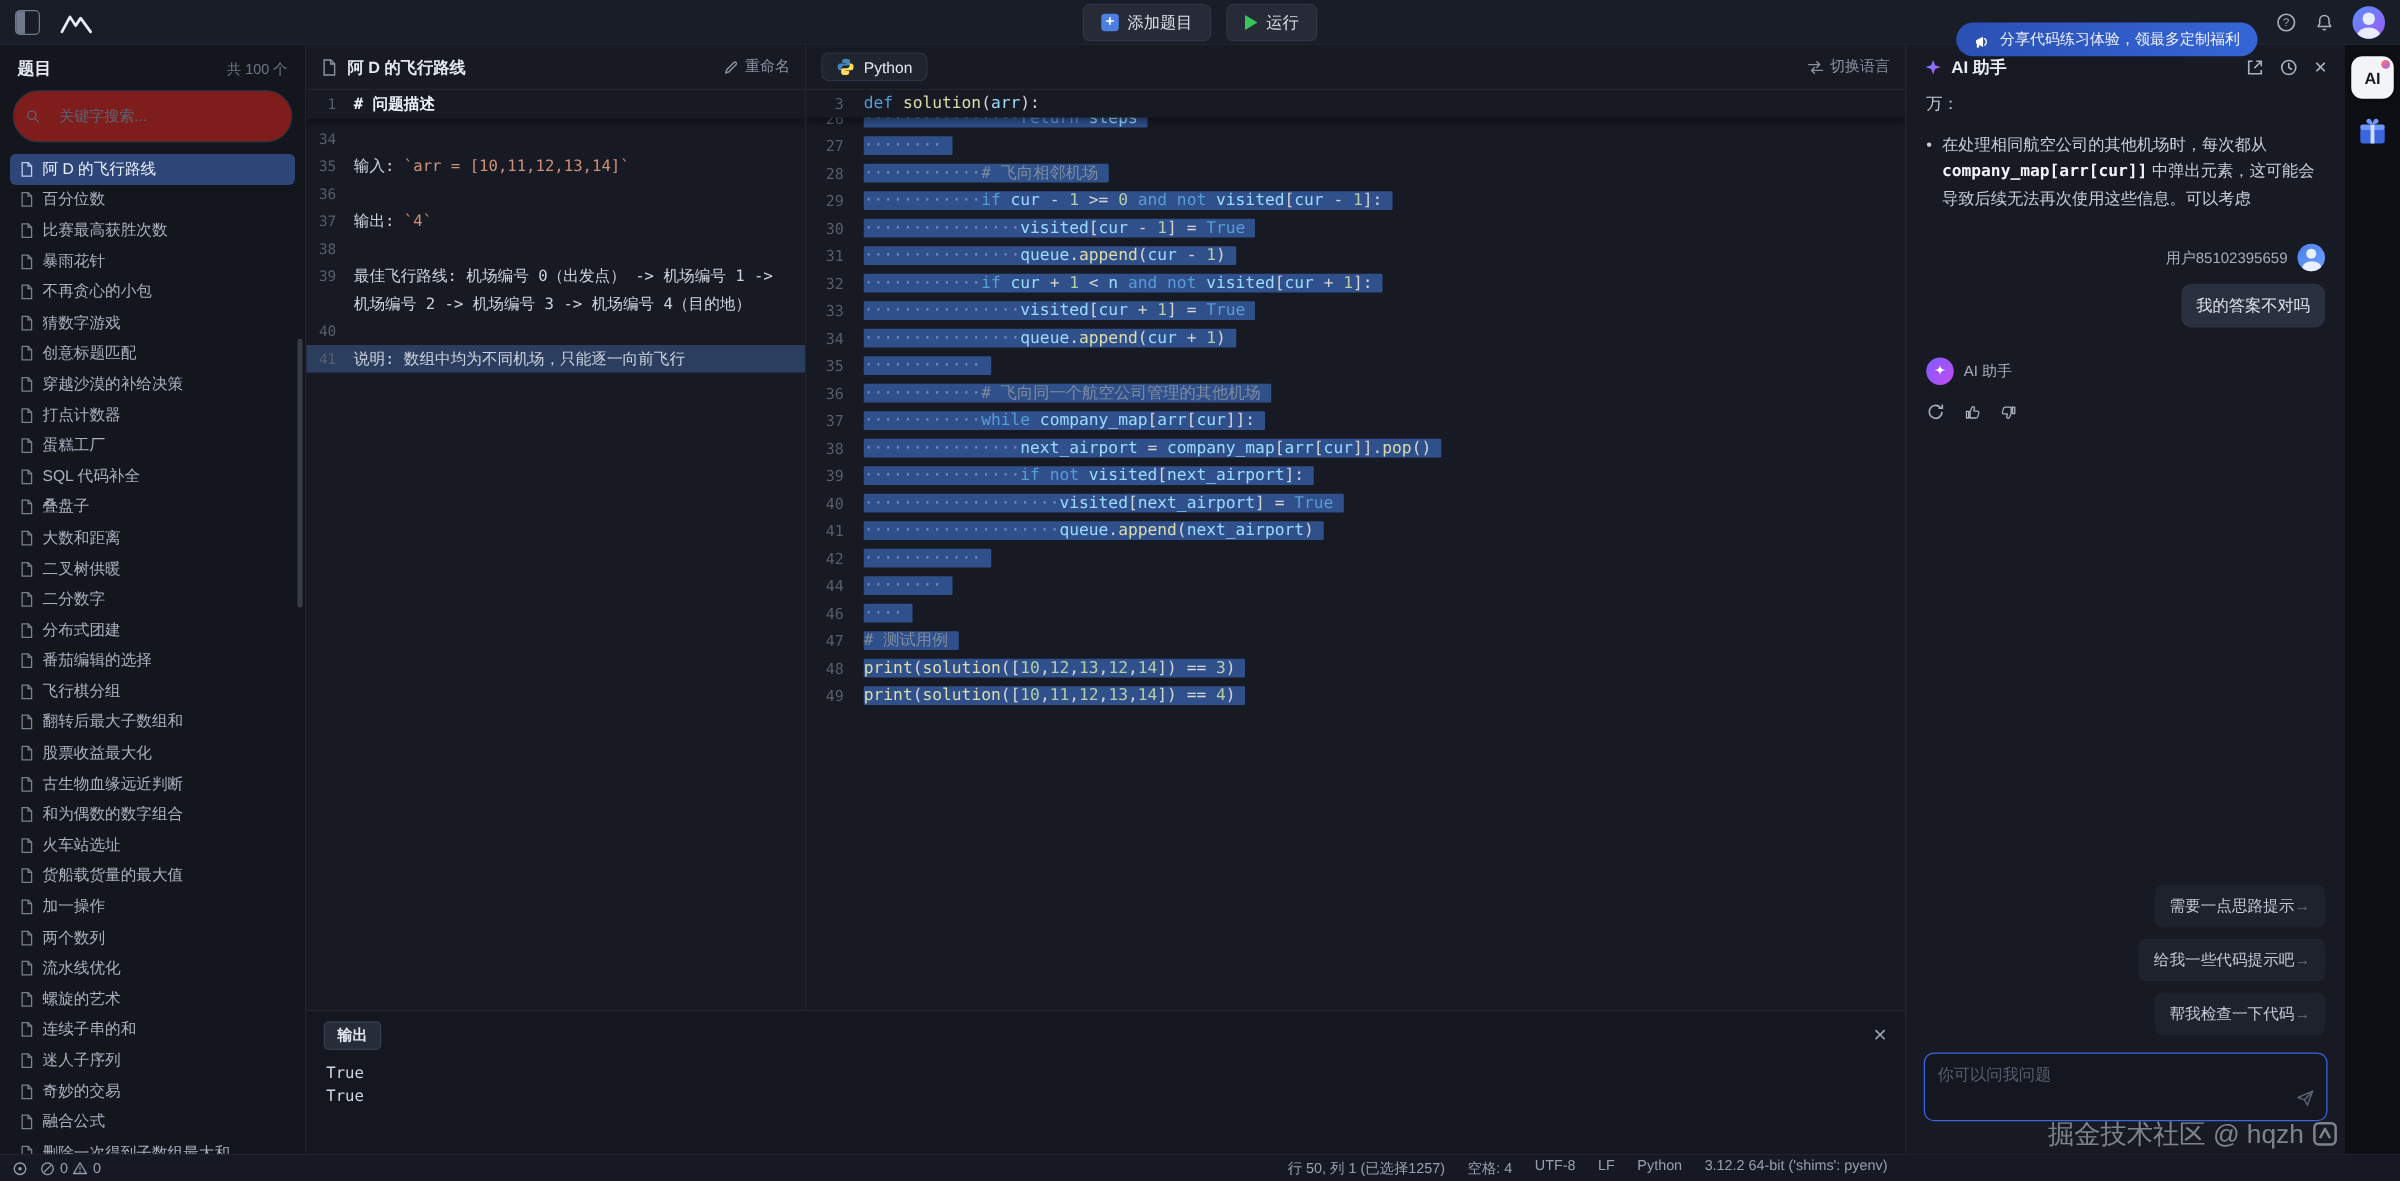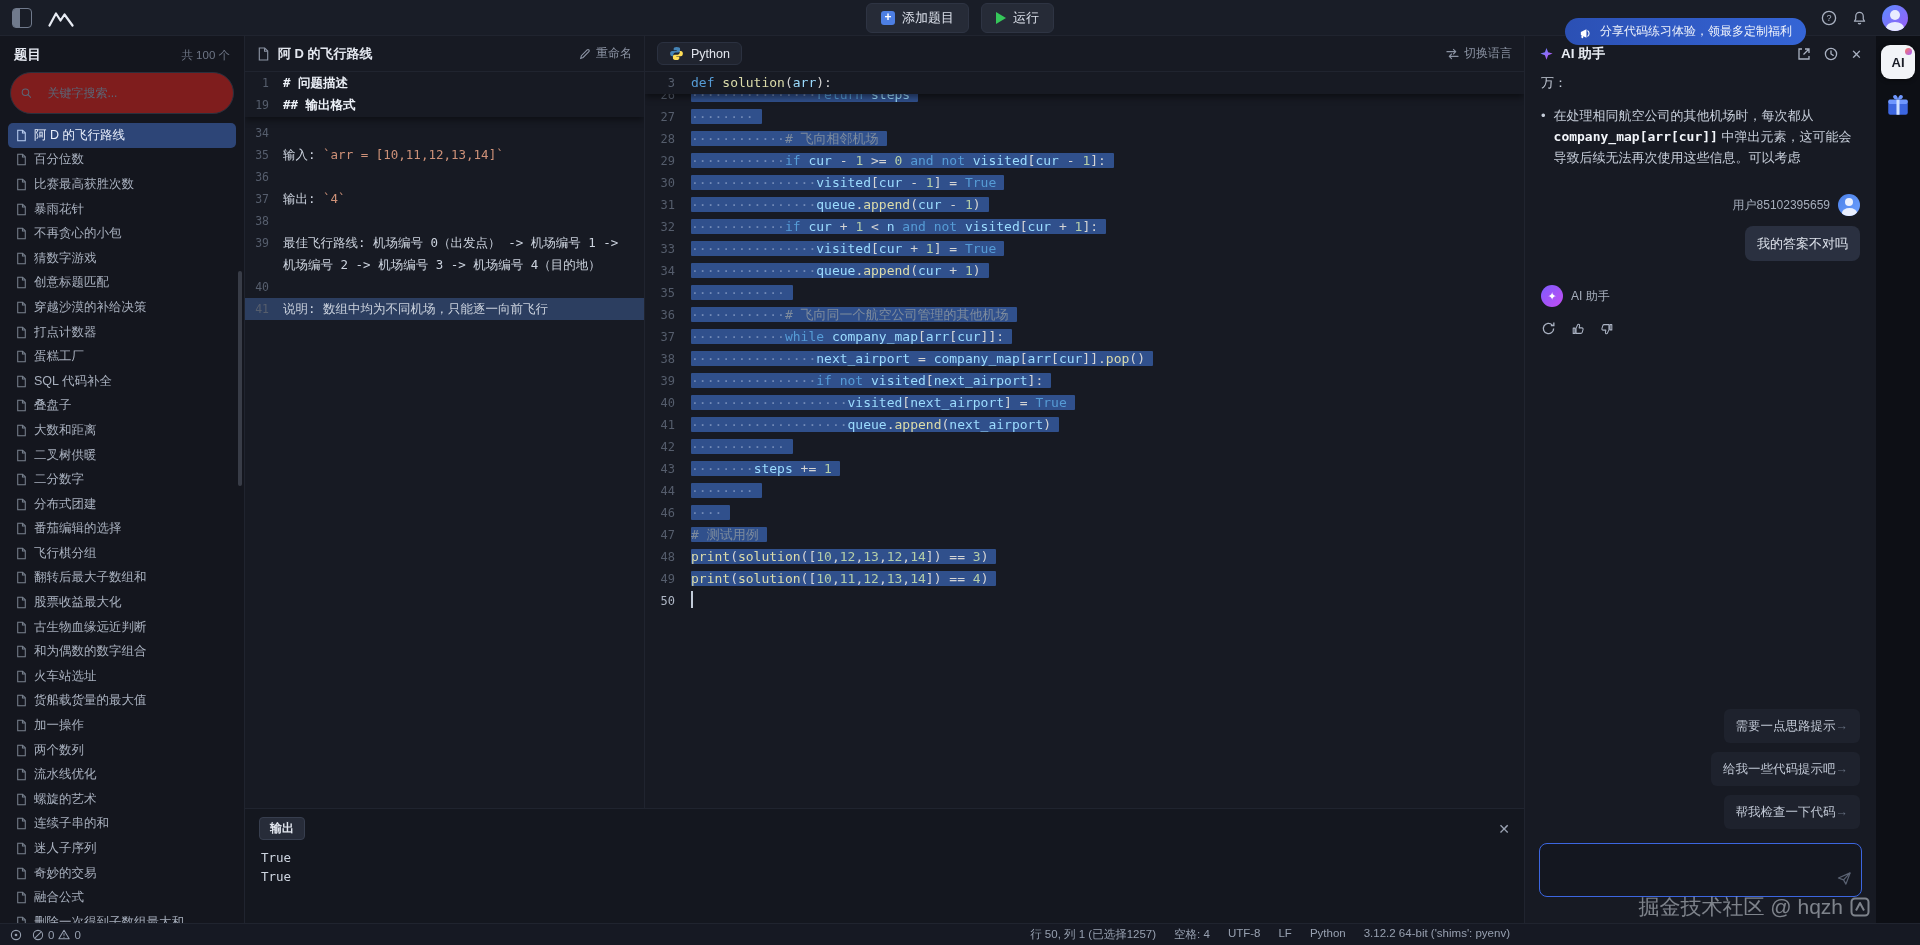--- a/index.html
+++ b/index.html
@@ -444,24 +444,20 @@
               </svg>
             <span>重命名</span>
           </span>
         </div>
         <div class="desc-body">
           <div class="desc-sticky">
             <div class="dl dl-h">
               <span class="dg">1</span>
               <span class="dc"># 问题描述</span>
             </div>
-            <div class="dl dl-h">
-              <span class="dg">19</span>
-              <span class="dc">## 输出格式</span>
-            </div>
           </div>
           <div class="desc-lines">
               <div class="dl">
                 <span class="dg">34</span>
                 <span class="dc"></span>
               </div>
               <div class="dl">
                 <span class="dg">35</span>
                 <span class="dc">输入: <span class="md-code">`arr = [10,11,12,13,14]`</span></span>
               </div>
@@ -580,46 +576,38 @@
               </div>
               <div class="cl">
                 <span class="cg">41</span>
                 <span class="cc"><span class="sel"><span class="tk-ws">····················</span><span class="tk-vr">queue</span><span class="tk-op">.</span><span class="tk-fn">append</span><span class="tk-op">(</span><span class="tk-vr">next_airport</span><span class="tk-op">)</span></span></span>
               </div>
               <div class="cl">
                 <span class="cg">42</span>
                 <span class="cc"><span class="sel"><span class="tk-ws">············</span></span></span>
               </div>
               <div class="cl">
-                <span class="cg">43</span>
-                <span class="cc"><span class="sel"><span class="tk-ws">········</span><span class="tk-vr">steps</span><span class="tk-pl"> </span><span class="tk-op">+</span><span class="tk-op">=</span><span class="tk-pl"> </span><span class="tk-nm">1</span></span></span>
-              </div>
-              <div class="cl">
                 <span class="cg">44</span>
                 <span class="cc"><span class="sel"><span class="tk-ws">········</span></span></span>
               </div>
               <div class="cl">
                 <span class="cg">46</span>
                 <span class="cc"><span class="sel"><span class="tk-ws">····</span></span></span>
               </div>
               <div class="cl">
                 <span class="cg">47</span>
                 <span class="cc"><span class="sel"><span class="tk-cm"># 测试用例</span></span></span>
               </div>
               <div class="cl">
                 <span class="cg">48</span>
                 <span class="cc"><span class="sel"><span class="tk-fn">print</span><span class="tk-op">(</span><span class="tk-fn">solution</span><span class="tk-op">(</span><span class="tk-op">[</span><span class="tk-nm">10</span><span class="tk-op">,</span><span class="tk-nm">12</span><span class="tk-op">,</span><span class="tk-nm">13</span><span class="tk-op">,</span><span class="tk-nm">12</span><span class="tk-op">,</span><span class="tk-nm">14</span><span class="tk-op">]</span><span class="tk-op">)</span><span class="tk-pl"> </span><span class="tk-op">=</span><span class="tk-op">=</span><span class="tk-pl"> </span><span class="tk-nm">3</span><span class="tk-op">)</span></span></span>
               </div>
               <div class="cl">
                 <span class="cg">49</span>
                 <span class="cc"><span class="sel"><span class="tk-fn">print</span><span class="tk-op">(</span><span class="tk-fn">solution</span><span class="tk-op">(</span><span class="tk-op">[</span><span class="tk-nm">10</span><span class="tk-op">,</span><span class="tk-nm">11</span><span class="tk-op">,</span><span class="tk-nm">12</span><span class="tk-op">,</span><span class="tk-nm">13</span><span class="tk-op">,</span><span class="tk-nm">14</span><span class="tk-op">]</span><span class="tk-op">)</span><span class="tk-pl"> </span><span class="tk-op">=</span><span class="tk-op">=</span><span class="tk-pl"> </span><span class="tk-nm">4</span><span class="tk-op">)</span></span></span>
-              </div>
-              <div class="cl">
-                <span class="cg cg-cur">50</span>
-                <span class="cc"><span class="caret"></span></span>
               </div>
             </div>
         </div>
       </div>
     </div>
 
     <div class="output-panel">
       <div class="out-head">
         <span class="out-chip">输出</span>
         <span class="out-close">✕</span>
@@ -713,20 +701,21 @@
             <span class="arrow">→</span>
           </div>
           <div class="chip">
             <span>帮我检查一下代码</span>
             <span class="arrow">→</span>
           </div>
         </div>
     </div>
 
     <div class="ai-input">
+      <textarea placeholder="你可以问我问题" style=""></textarea>
       <span class="send-ic"><svg width="15" height="15" viewBox="0 0 16 16">
             <path d="M1.5 7.5 14 2 9.5 14 7 9.5z" fill="none" stroke="currentColor" stroke-width="1.3" stroke-linejoin="round"></path>
             <path d="M7 9.5 14 2" fill="none" stroke="currentColor" stroke-width="1.3"></path>
           </svg></span>
     </div>
 
     <div class="watermark">
       <span>掘金技术社区 @ hqzh</span>
       <svg width="20" height="20" viewBox="0 0 20 20">
           <rect x="1.5" y="1.5" width="17" height="17" rx="3.5" fill="none" stroke="currentColor" stroke-width="2"></rect>

